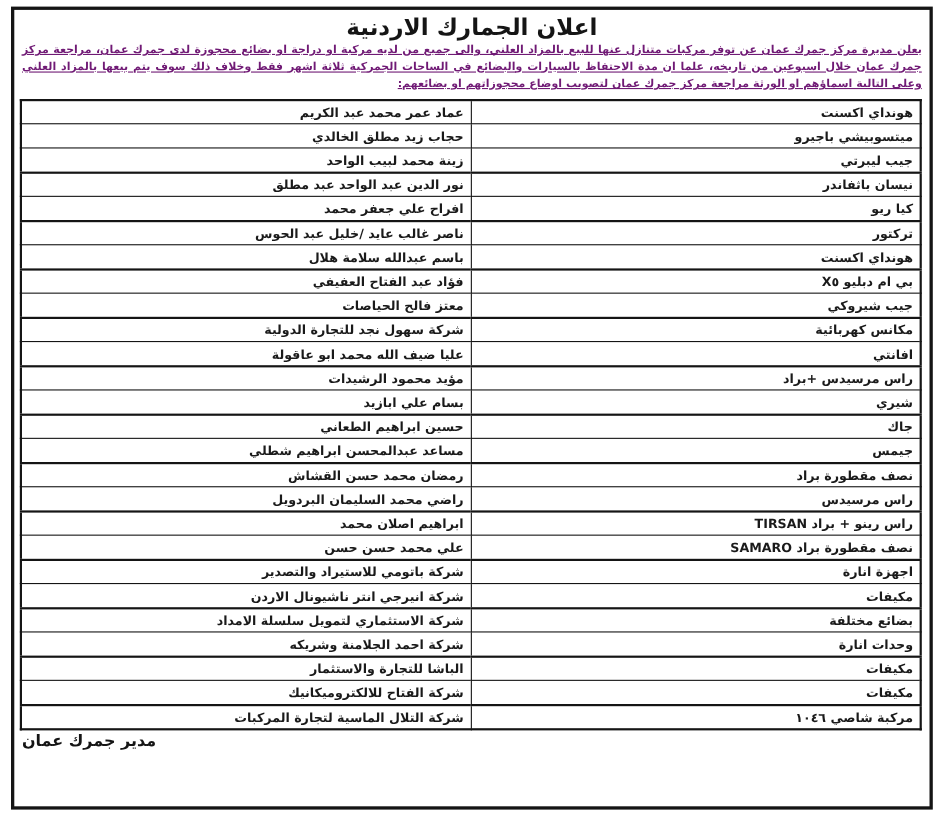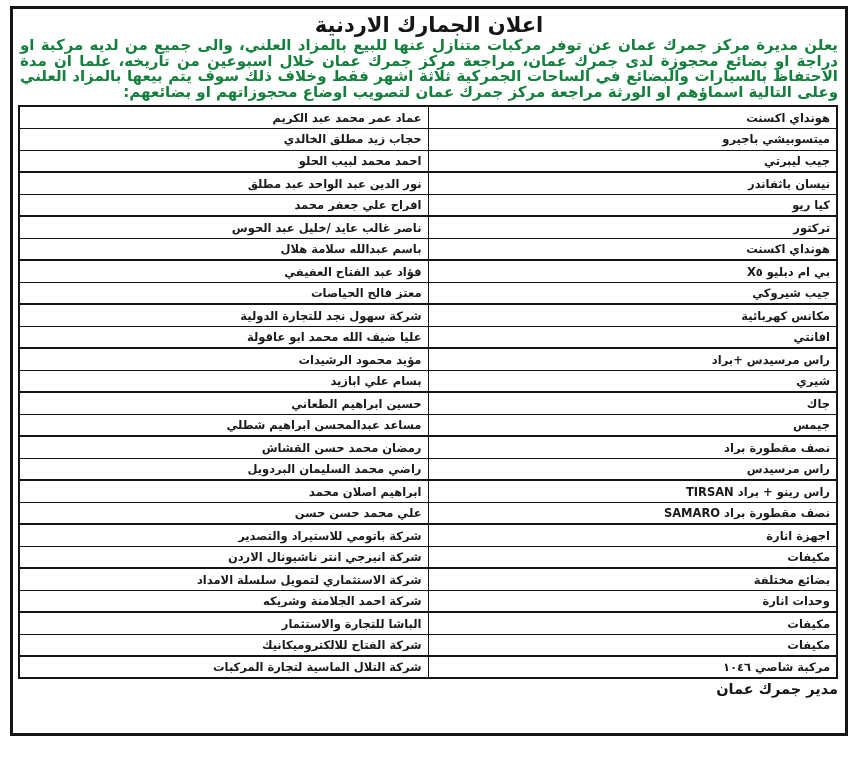--- a/index.html
+++ b/index.html
@@ -32,26 +32,27 @@
   .title {
     margin: 2px 0 1px 0;
     text-align: center;
     font-size: 21px;
     font-weight: bold;
     color: #151515;
     letter-spacing: 0.5px;
   }
   .intro {
     margin: 0 0 5px 0;
-    font-size: 15px;
+    font-size: 10px;
     font-weight: bold;
     line-height: 15.6px;
-    color: #15803d;
+    color: #701a75;
     text-align: justify;
     text-align-last: right;
+    text-decoration: underline;
   }
   table.listing {
     width: 820px;
     margin: 0 auto;
     border-collapse: collapse;
     border: 2.5px solid #151515;
     table-layout: fixed;
   }
   table.listing td {
     width: 50%;
@@ -66,21 +67,21 @@
     color: #1a1a1a;
     white-space: nowrap;
     overflow: hidden;
   }
   
   table.listing tr:nth-child(2n+3) td {
     border-bottom-width: 2.4px;
   }
   .signature {
     margin: 1px 0 0 0;
-    text-align: right;
+    text-align: left;
     font-size: 14.5px;
     font-weight: bold;
     color: #151515;
     line-height: 1.3;
   }
 </style>
 </head>
 <body>
 
 <div class="page">
@@ -95,21 +96,21 @@
           <tr>
             <td>هونداي اكسنت</td>
             <td>عماد عمر محمد عبد الكريم</td>
           </tr>
           <tr>
             <td>ميتسوبيشي باجيرو</td>
             <td>حجاب زيد مطلق الخالدي</td>
           </tr>
           <tr>
             <td>جيب ليبرتي</td>
-            <td>احمد محمد لبيب الحلو</td>
+            <td>زينة محمد لبيب الواحد</td>
           </tr>
           <tr>
             <td>نيسان باثفاندر</td>
             <td>نور الدين عبد الواحد عبد مطلق</td>
           </tr>
           <tr>
             <td>كيا ريو</td>
             <td>افراح علي جعفر محمد</td>
           </tr>
           <tr>

